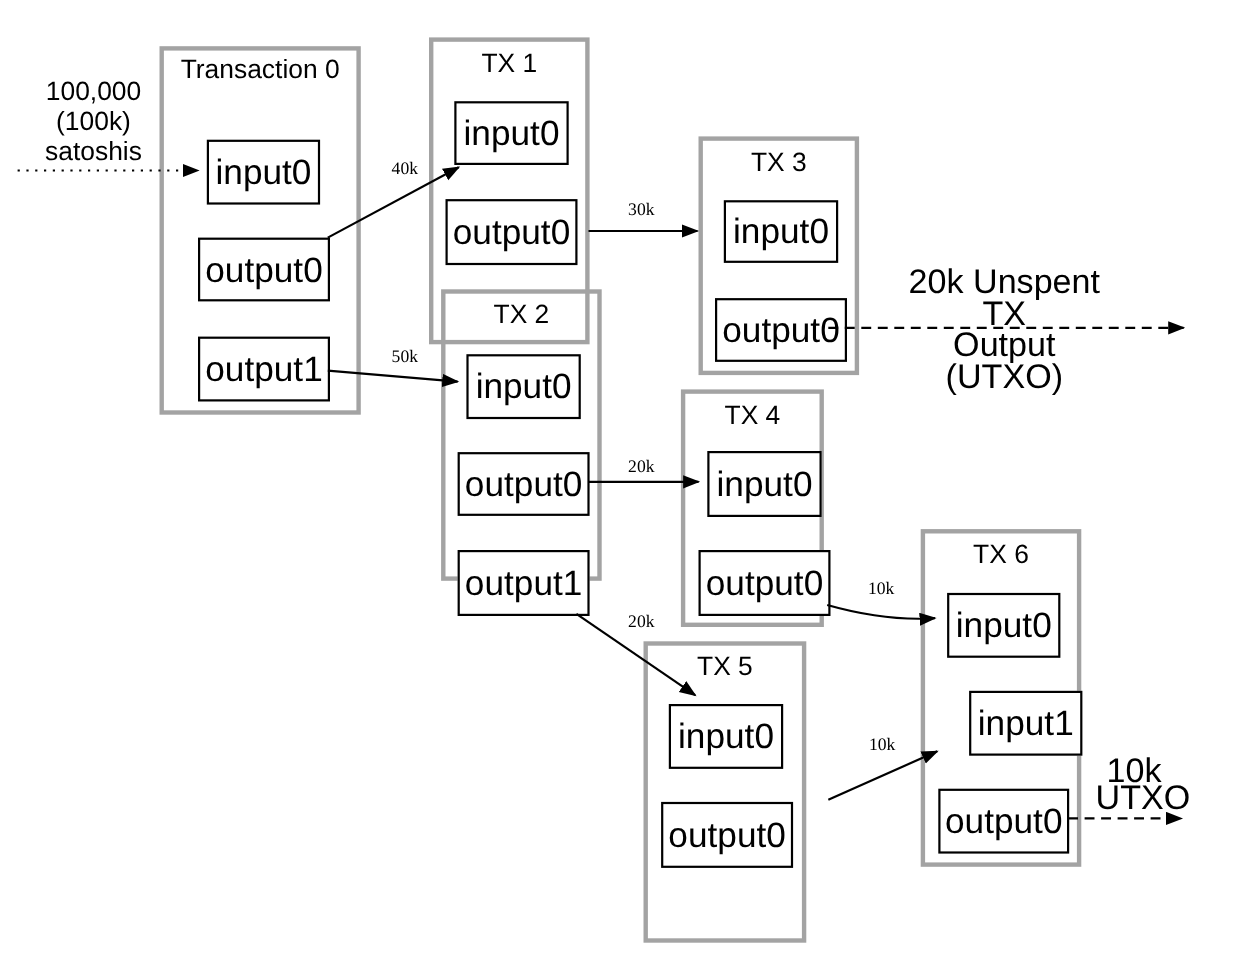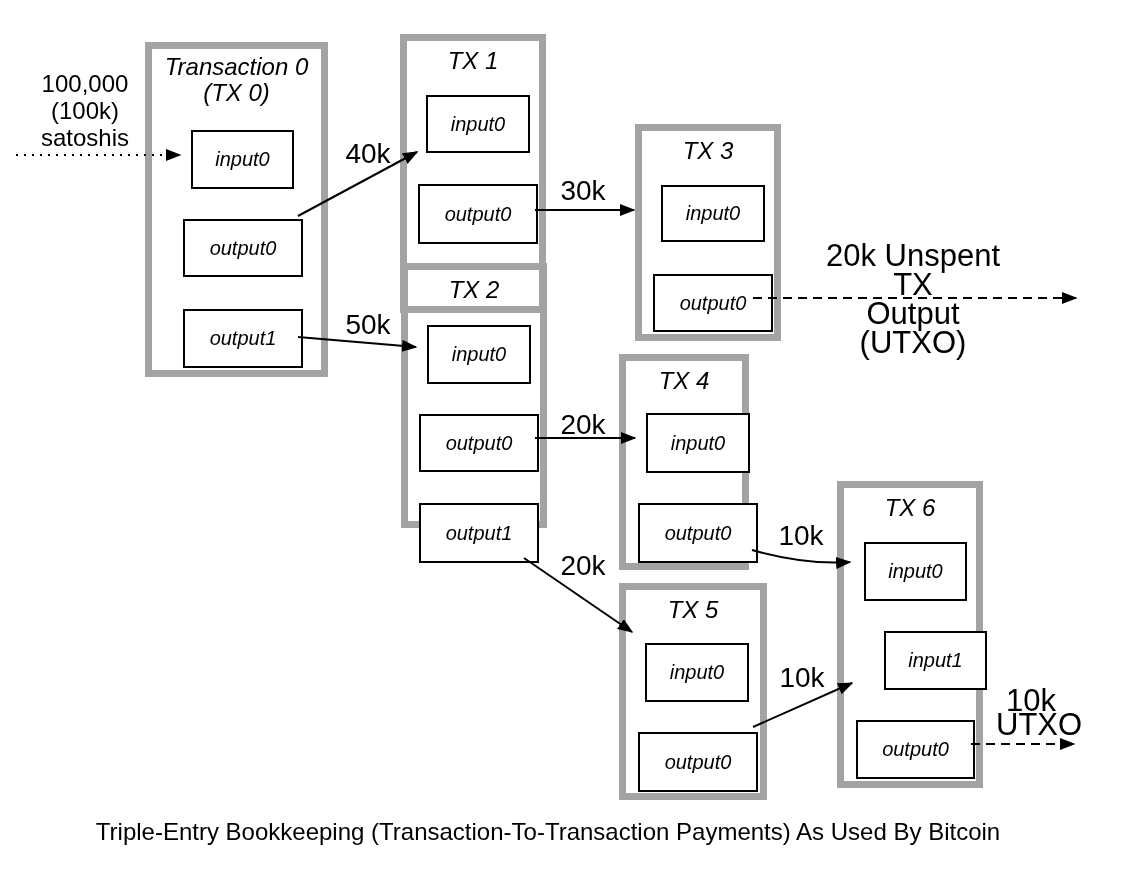--- a/index.html
+++ b/index.html
@@ -10,51 +10,51 @@
   .page {
     position: relative;
     width: 1124px;
     height: 890px;
     background: #ffffff;
     color: #000000;
     overflow: hidden;
   }
   .txbox {
     position: absolute;
-    border: 7px solid #a3a3a3;
+    border: 4px solid #a3a3a3;
     background: transparent;
     box-sizing: border-box;
-    font-style: italic;
   }
   .tx-title {
     position: absolute;
     left: 0; right: 0;
     top: 7px;
     text-align: center;
     font-size: 24px;
     line-height: 26px;
     white-space: nowrap;
   }
   .slot {
     position: absolute;
     border: 2px solid #000;
     background: #ffffff;
     box-sizing: border-box;
     display: flex;
     align-items: center;
     justify-content: center;
-    font-size: 20px;
+    font-size: 32px;
     white-space: nowrap;
   }
   .lbl {
     position: absolute;
-    font-size: 28px;
+    font-size: 16px;
     line-height: 22px;
     text-align: center;
     white-space: nowrap;
+    font-family: Liberation Serif, serif;
   }
   .lbl-multi {
     position: absolute;
     font-size: 31px;
     line-height: 29px;
     text-align: center;
   }
   .source-note {
     position: absolute;
     left: 14px;
@@ -85,28 +85,27 @@
 
   <div class="source-note">
     <div>100,000</div>
     <div>(100k)</div>
     <div>satoshis</div>
   </div>
 
   <div class="txbox" style="left:145px; top:42px; width:183px; height:335px;">
     <div class="tx-title" style="top:5px;">
       <div>Transaction 0</div>
-      <div>(TX 0)</div>
     </div>
     <div class="slot" style="left:39px; top:81px; width:103px; height:59px;">input0</div>
     <div class="slot" style="left:31px; top:170px; width:120px; height:58px;">output0</div>
     <div class="slot" style="left:31px; top:260px; width:120px; height:59px;">output1</div>
   </div>
 
-  <div class="txbox" style="left:400px; top:34px; width:146px; height:279px;">
+  <div class="txbox" style="left:390px; top:34px; width:146px; height:279px;">
     <div class="tx-title">TX 1</div>
     <div class="slot" style="left:19px; top:54px; width:104px; height:58px;">input0</div>
     <div class="slot" style="left:11px; top:143px; width:120px; height:60px;">output0</div>
   </div>
 
   <div class="txbox" style="left:401px; top:263px; width:146px; height:265px;">
     <div class="tx-title">TX 2</div>
     <div class="slot" style="left:19px; top:55px; width:104px; height:59px;">input0</div>
     <div class="slot" style="left:11px; top:144px; width:120px; height:58px;">output0</div>
     <div class="slot" style="left:11px; top:233px; width:120px; height:60px;">output1</div>
@@ -117,21 +116,21 @@
     <div class="slot" style="left:19px; top:54px; width:104px; height:57px;">input0</div>
     <div class="slot" style="left:11px; top:143px; width:120px; height:58px;">output0</div>
   </div>
 
   <div class="txbox" style="left:619px; top:354px; width:130px; height:216px;">
     <div class="tx-title">TX 4</div>
     <div class="slot" style="left:20px; top:52px; width:104px; height:60px;">input0</div>
     <div class="slot" style="left:12px; top:142px; width:120px; height:60px;">output0</div>
   </div>
 
-  <div class="txbox" style="left:619px; top:583px; width:148px; height:217px;">
+  <div class="txbox" style="left:585px; top:583px; width:148px; height:274px;">
     <div class="tx-title">TX 5</div>
     <div class="slot" style="left:19px; top:53px; width:104px; height:59px;">input0</div>
     <div class="slot" style="left:12px; top:142px; width:120px; height:60px;">output0</div>
   </div>
 
   <div class="txbox" style="left:837px; top:481px; width:146px; height:307px;padding-left:32px;">
     <div class="tx-title">TX 6</div>
     <div class="slot" style="left:20px; top:54px; width:103px; height:59px;">input0</div>
     <div class="slot" style="left:20px; top:143px; width:103px; height:59px;margin-left:20px;">input1</div>
     <div class="slot" style="left:12px; top:232px; width:119px; height:59px;">output0</div>
@@ -175,15 +174,14 @@
 
   <div class="lbl-multi" style="left:813px; top:241px; width:200px;">
     <div>20k Unspent TX</div>
     <div>Output (UTXO)</div>
   </div>
   <div class="lbl-multi" style="left:996px; top:689px; width:70px; line-height:24px;">
     <div>10k</div>
     <div>UTXO</div>
   </div>
 
-  <div class="caption">Triple-Entry Bookkeeping (Transaction-To-Transaction Payments) As Used By Bitcoin</div>
 
 </div>
 
 </body></html>

